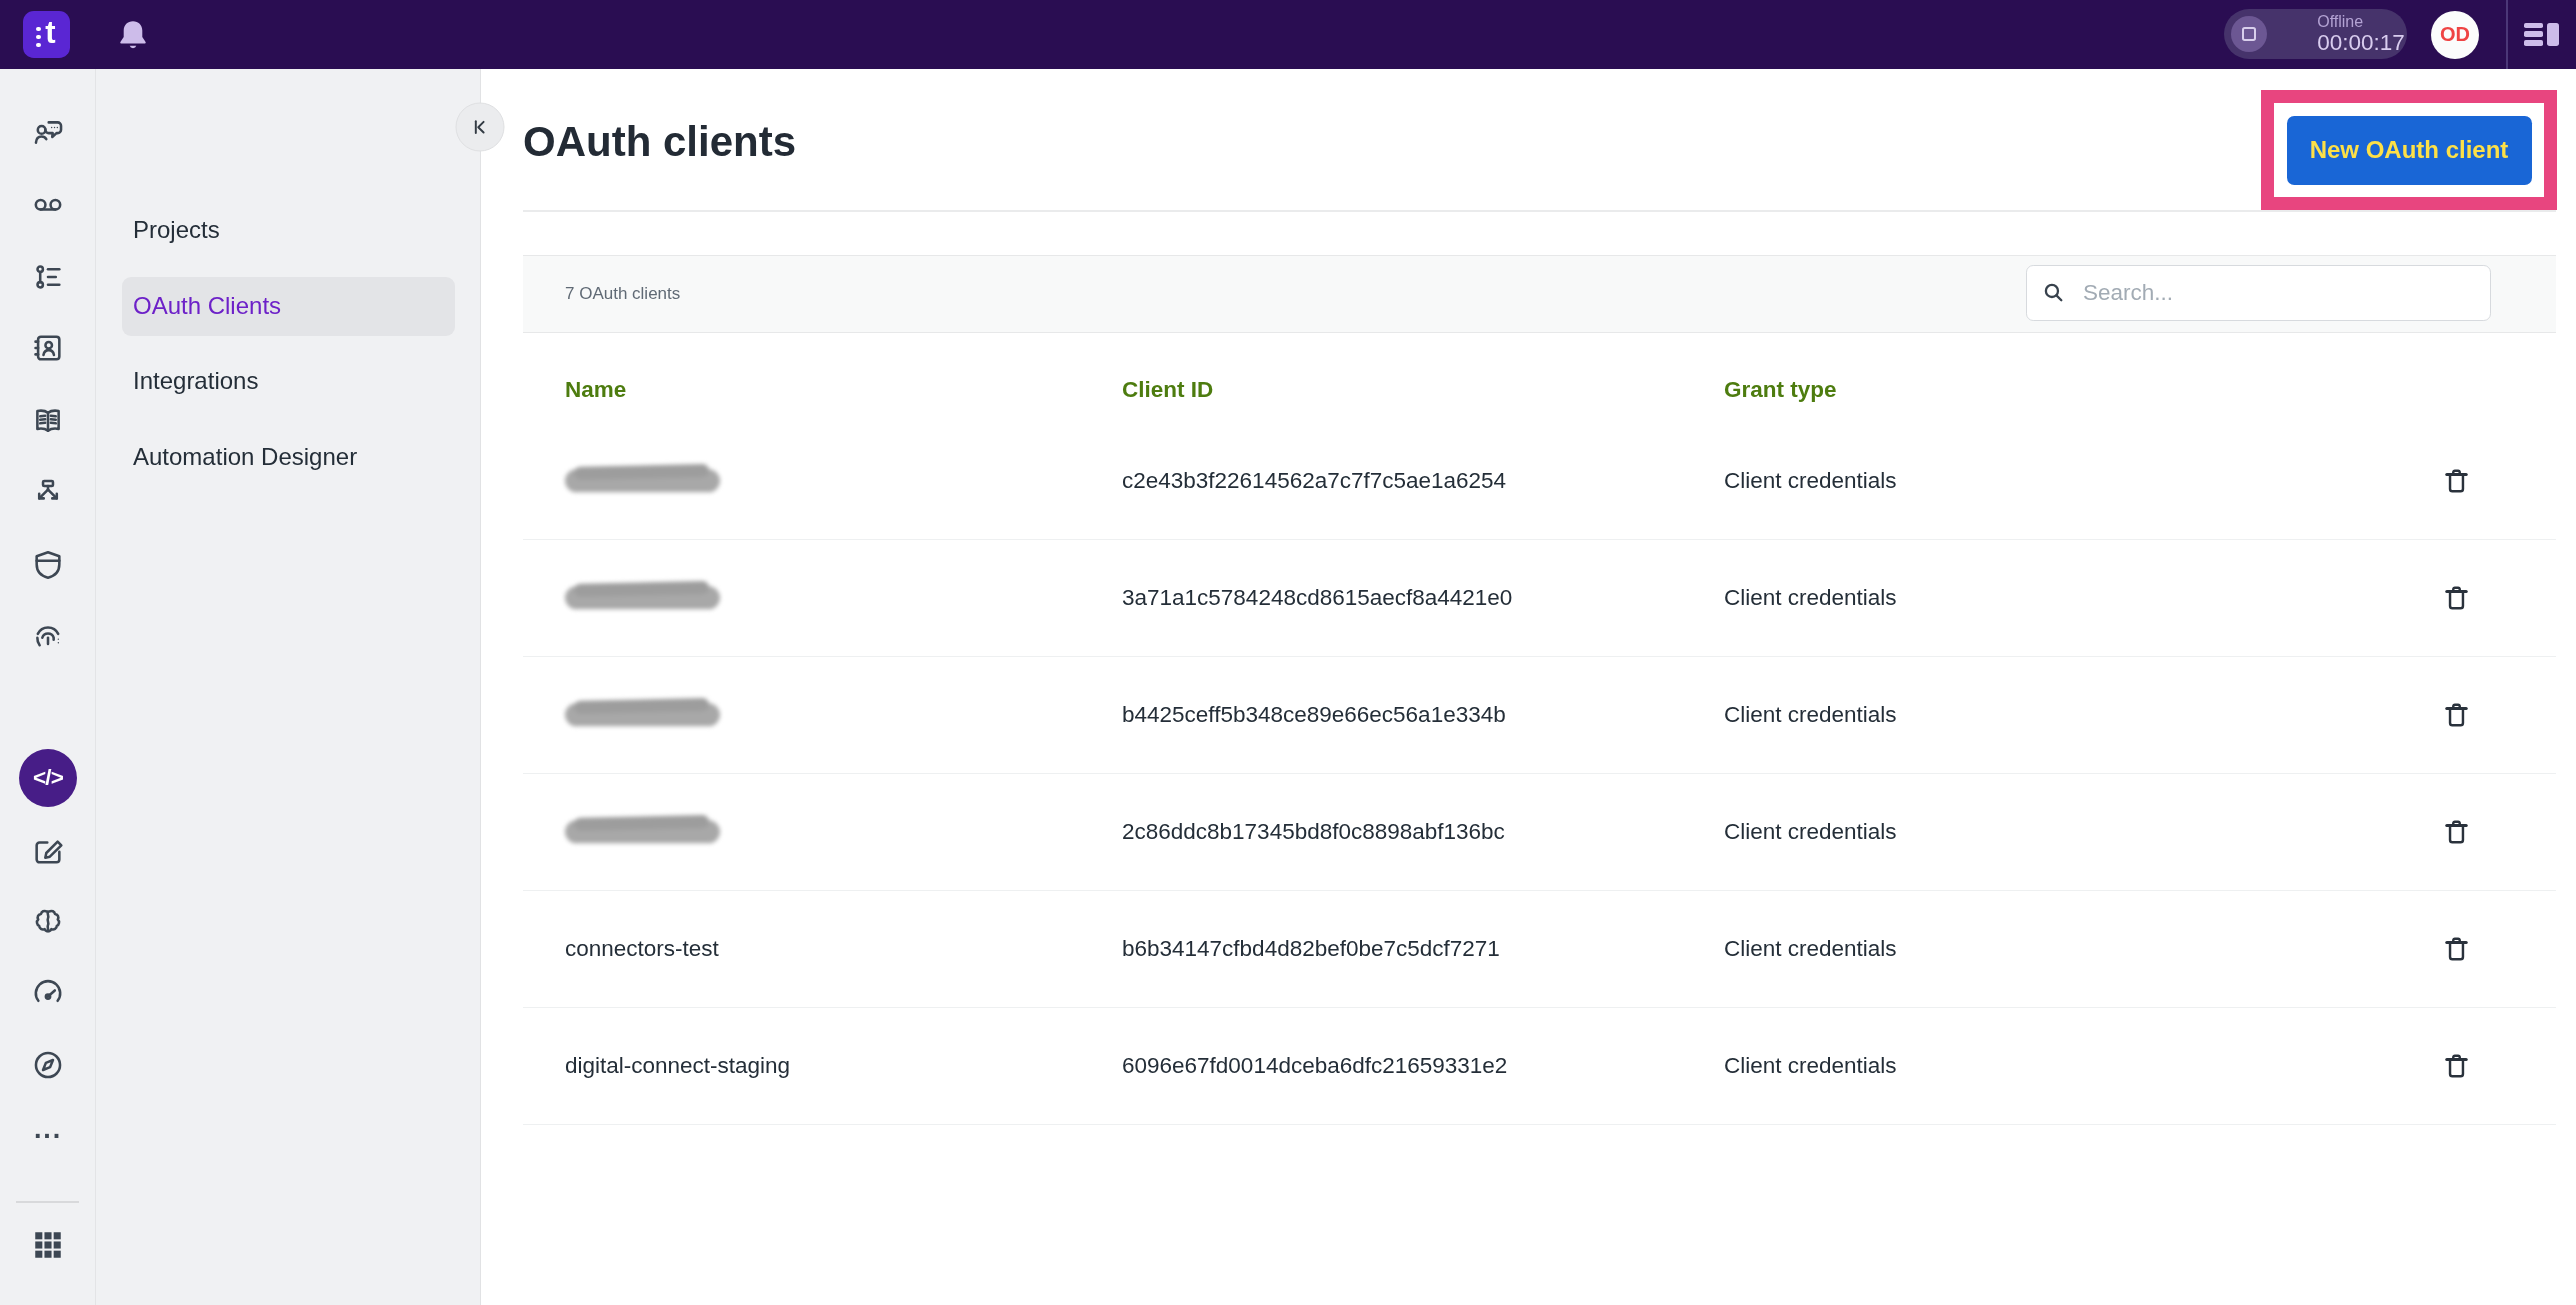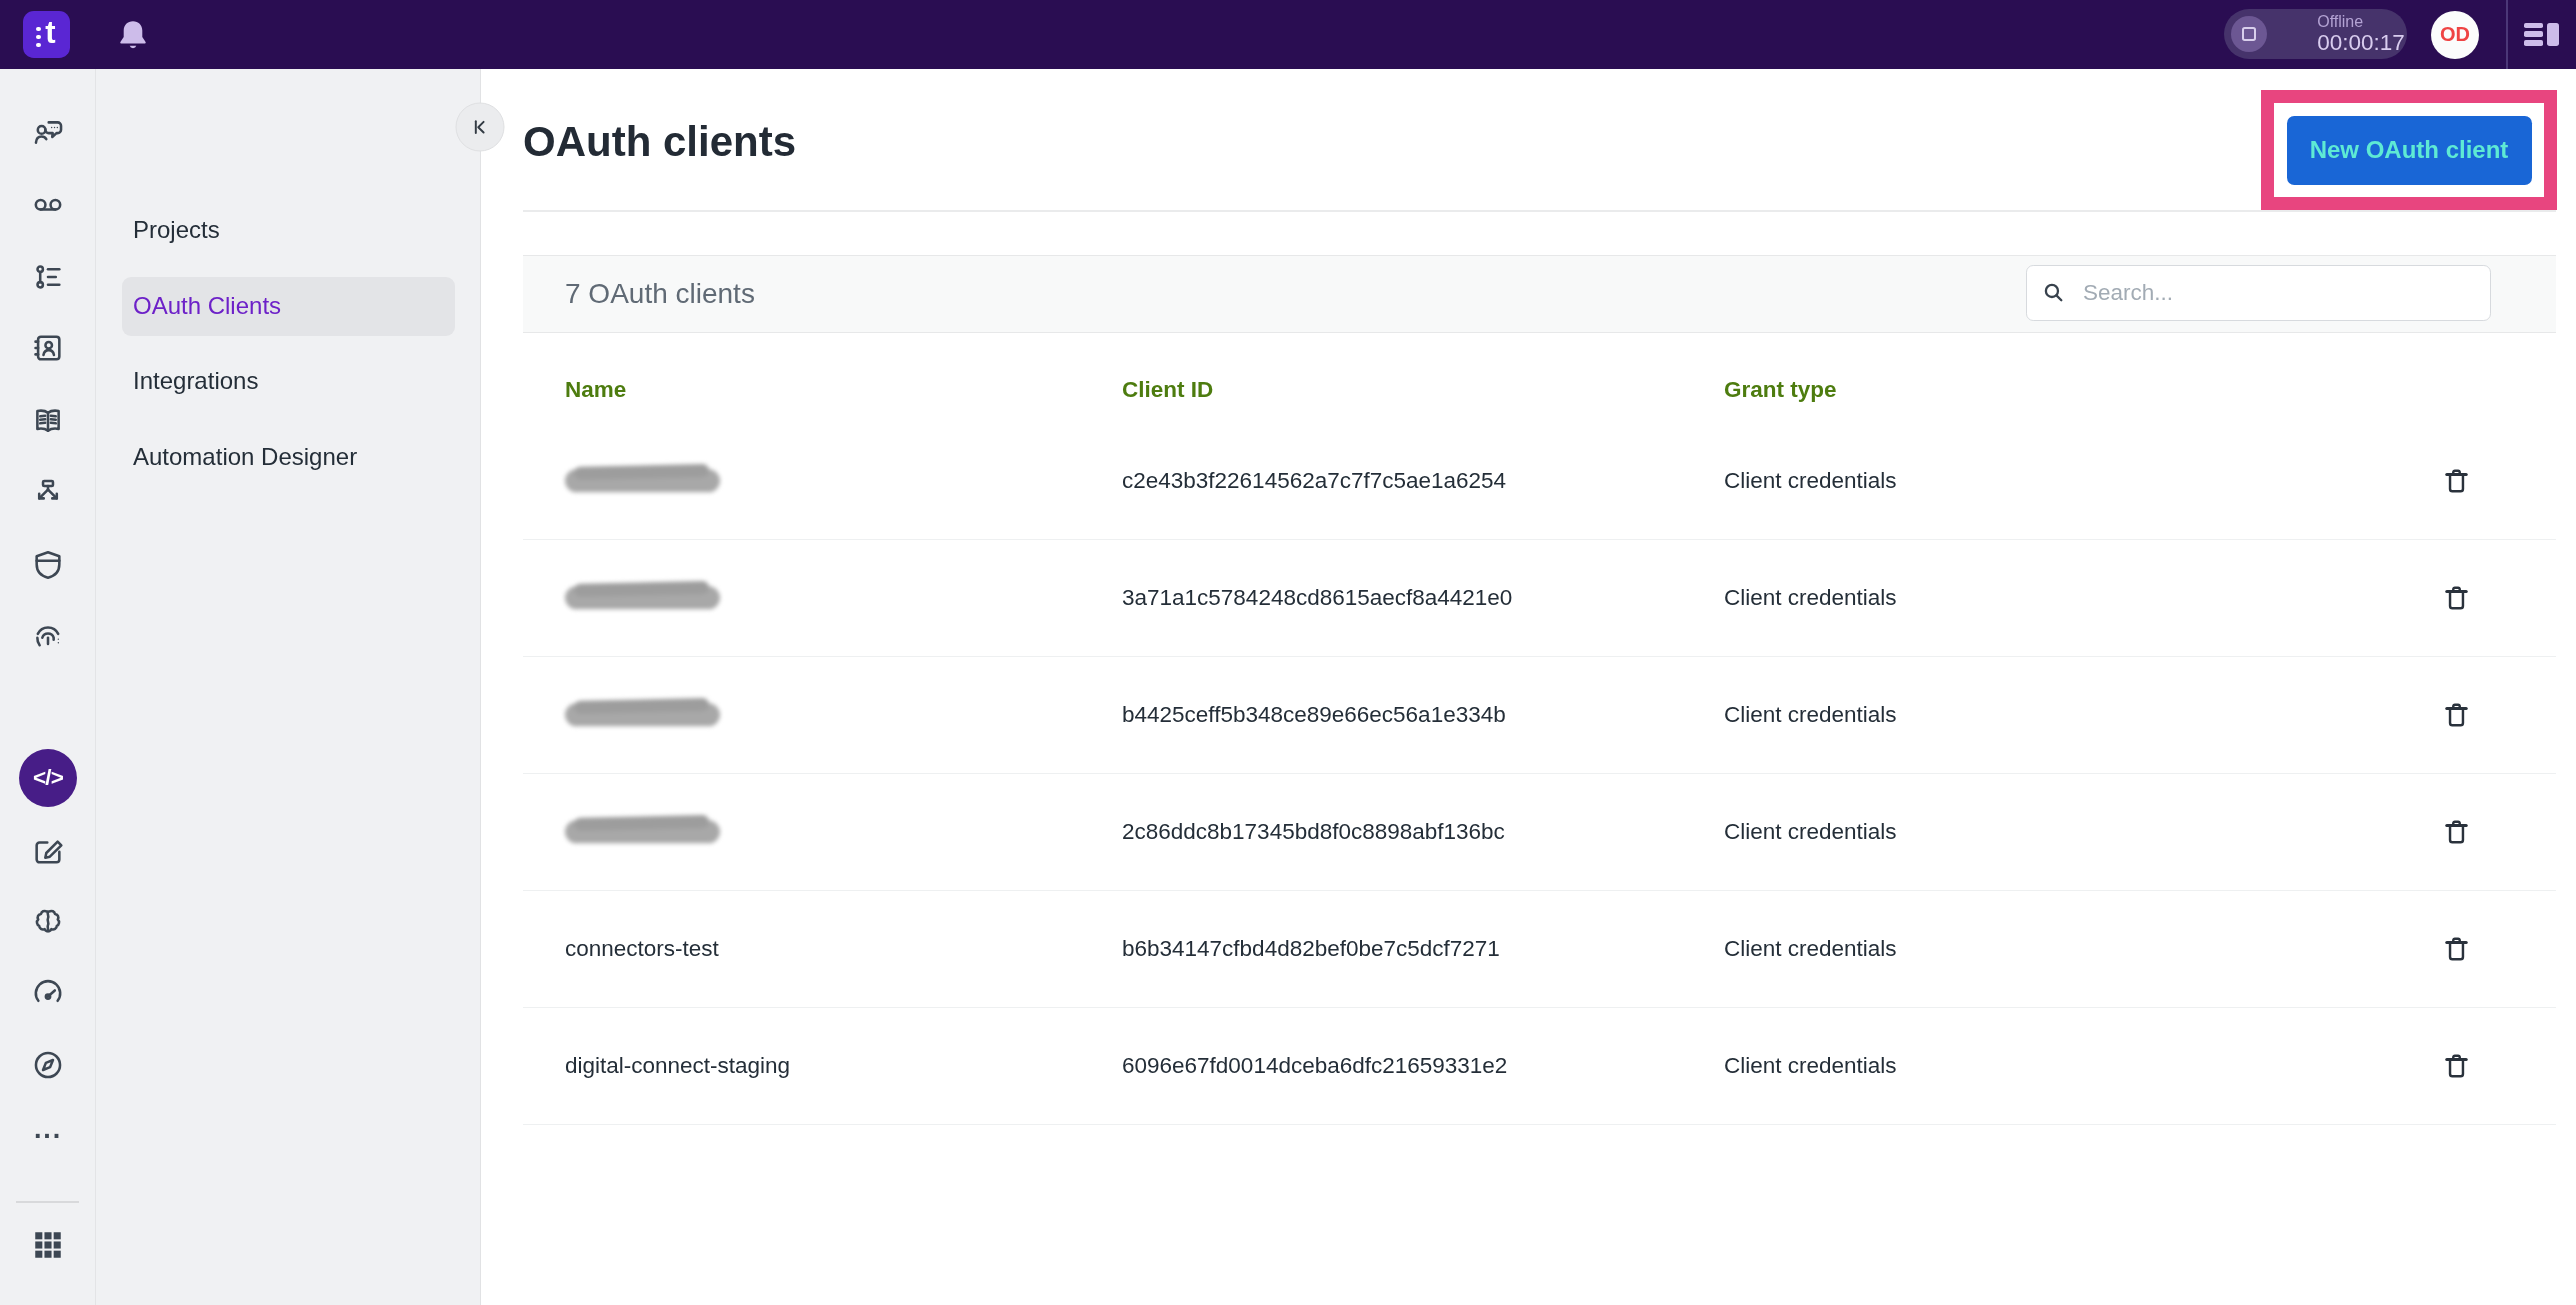--- a/index.html
+++ b/index.html
@@ -53,26 +53,26 @@
   .collapse-btn svg { width:23.4px; height:23.4px; stroke:#333b44; stroke-width:2; fill:none; stroke-linecap:round; stroke-linejoin:round; }
   .nav-item { position:absolute; left:133px; transform:translateY(-50%); font-size:24px; color:#242e38; cursor:pointer; z-index:12; }
   .nav-highlight { position:absolute; left:122px; top:277px; width:333px; height:59px; border-radius:9px; background:#e3e4e7; z-index:11; }
   .nav-item.active { color:#6d21c8; }
 
   
   .main-title { position:absolute; left:523px; top:118px; font-size:42px; font-weight:bold; color:#232b35; }
   .annotation-box { position:absolute; left:2261px; top:90px; width:296px; height:120px;
     border:13.5px solid #e8457f; display:flex; align-items:center; justify-content:center; }
   .new-btn { width:245px; height:69px; background:#1966d6; border:none; border-radius:7.2px;
-    color:#5eead4; font-size:24px; font-weight:bold; font-family:inherit; cursor:pointer; }
+    color:#fde047; font-size:24px; font-weight:bold; font-family:inherit; cursor:pointer; }
   .title-divider { position:absolute; left:523px; top:210px; width:2033px; height:1.8px; background:#eaebec; }
 
   .band { position:absolute; left:523px; top:255px; width:2033px; height:78px; background:#f8f9f9;
     border-top:1.8px solid #e7e8e9; border-bottom:1.8px solid #e7e8e9; }
-  .count-label { position:absolute; left:42px; top:50%; transform:translateY(-50%); font-size:28px; color:#606a75; }
+  .count-label { position:absolute; left:42px; top:50%; transform:translateY(-50%); font-size:17px; color:#606a75; }
   .search-wrap { position:absolute; left:1503px; top:9px; width:465px; height:56px; }
   .search-input { width:100%; height:100%; border:1.8px solid #d7dade; border-radius:7.2px; background:#fff;
     padding-left:56px; font-size:22.5px; color:#c2410c; font-family:inherit; outline:none; }
   .search-input::placeholder { color:#a2abb4; }
   .search-ic { position:absolute; left:15.3px; top:15.3px; width:25px; height:25px; pointer-events:none; }
   .search-ic svg { width:25px; height:25px; stroke:#38424d; stroke-width:2.2; fill:none; stroke-linecap:round; }
 
   .thead { position:absolute; left:523px; top:356px; width:2033px; height:67px; }
   .th { position:absolute; top:50%; transform:translateY(-50%); font-size:22.5px; font-weight:bold; color:#4d7c0f; }
   .rows { position:absolute; left:523px; top:423px; width:2033px; }

